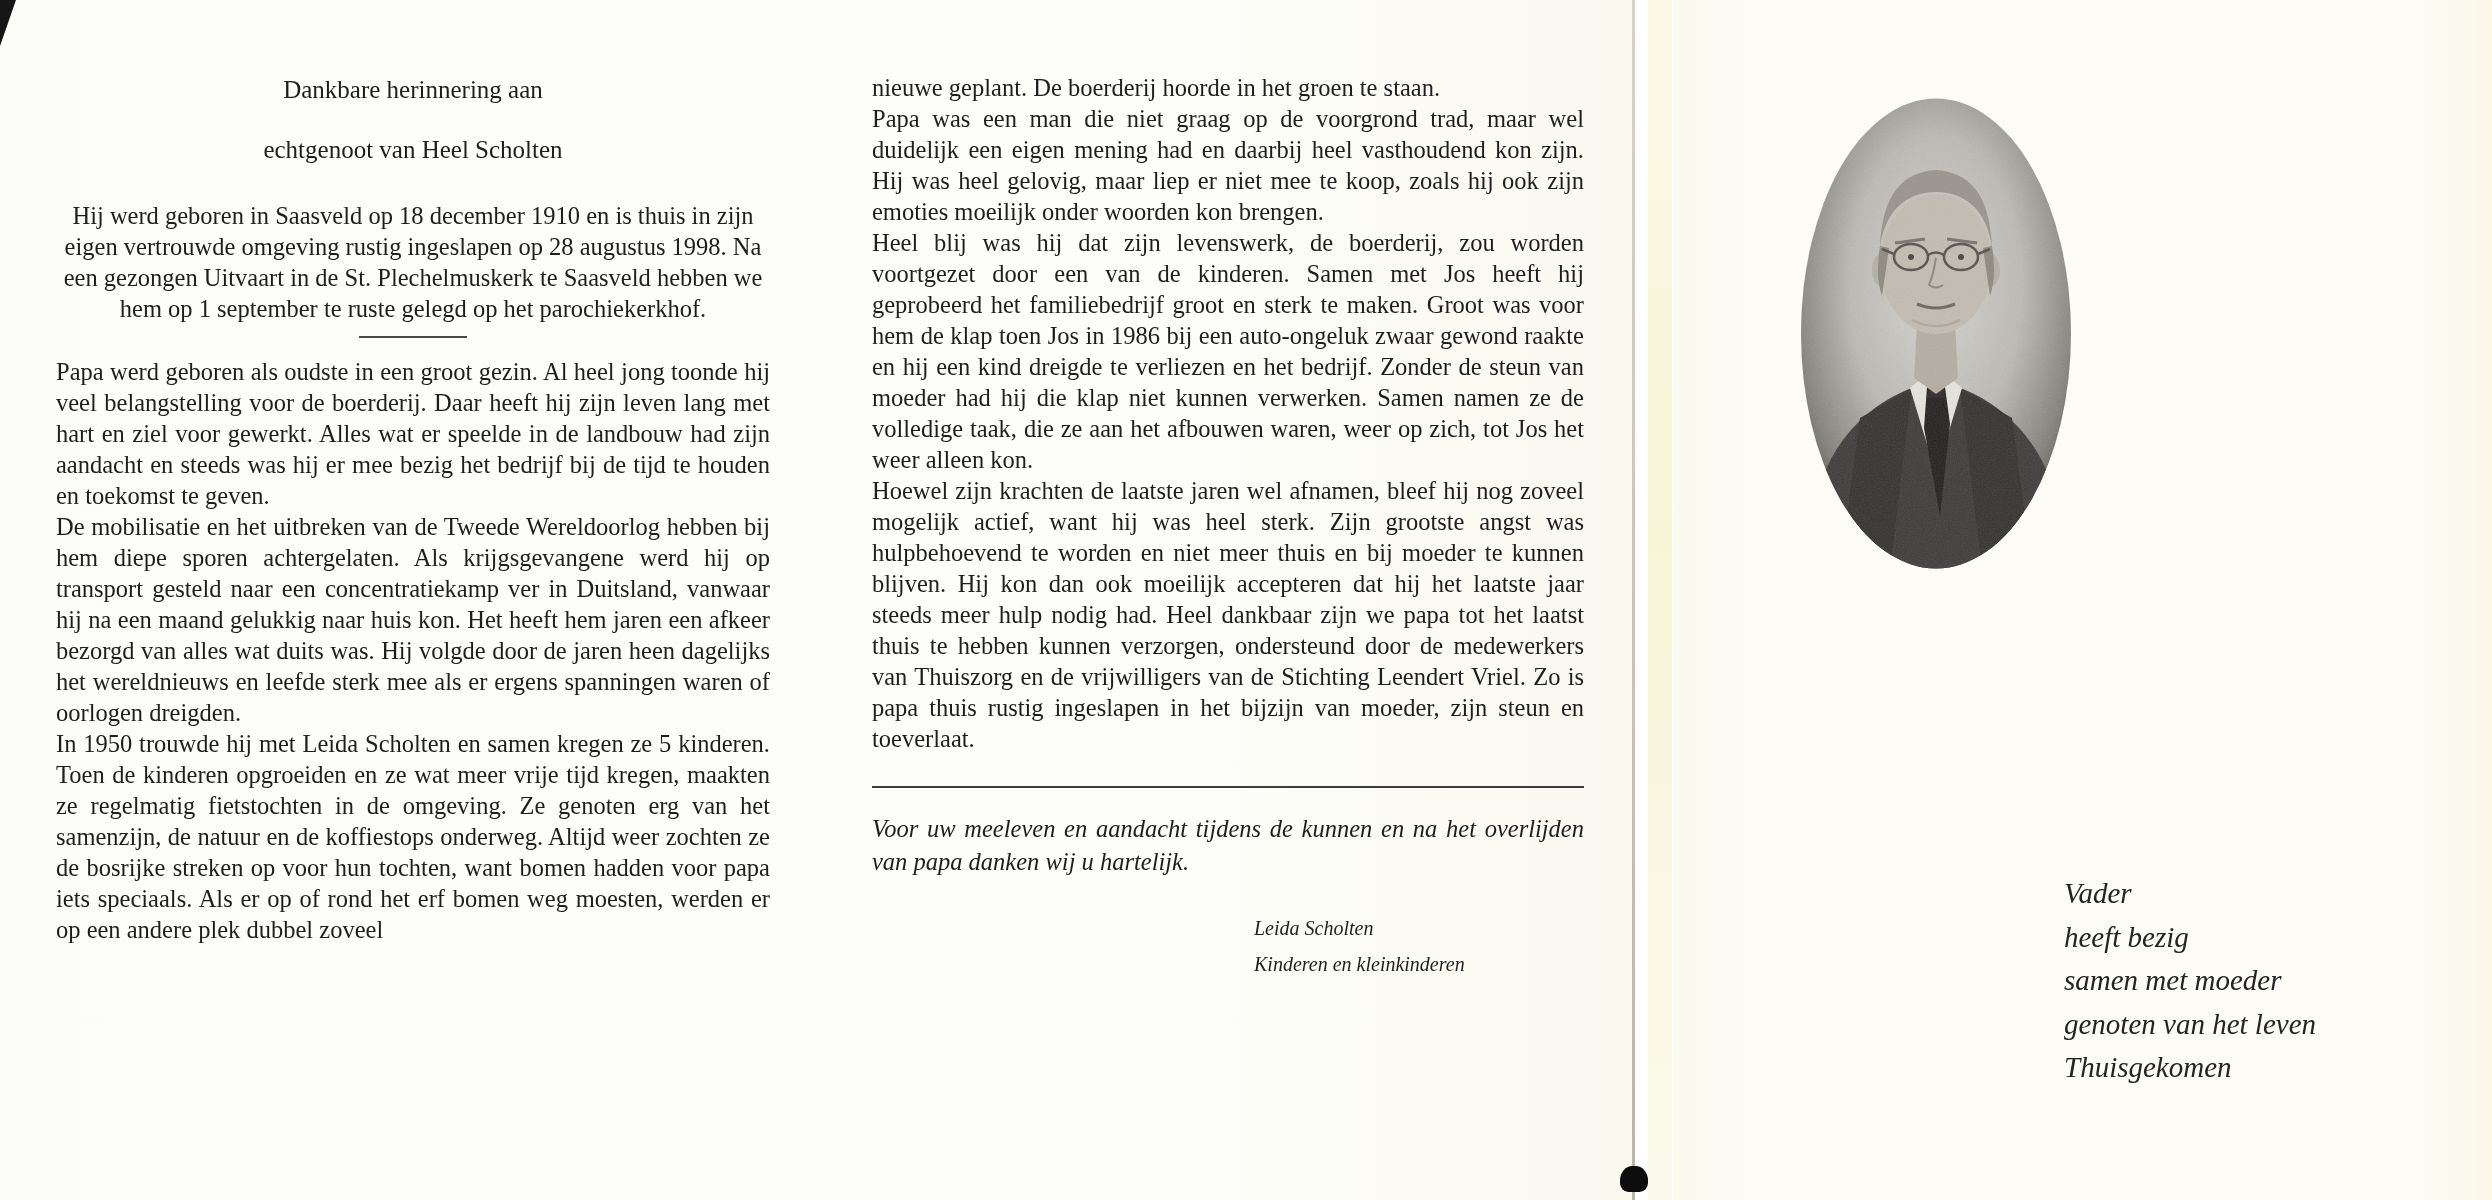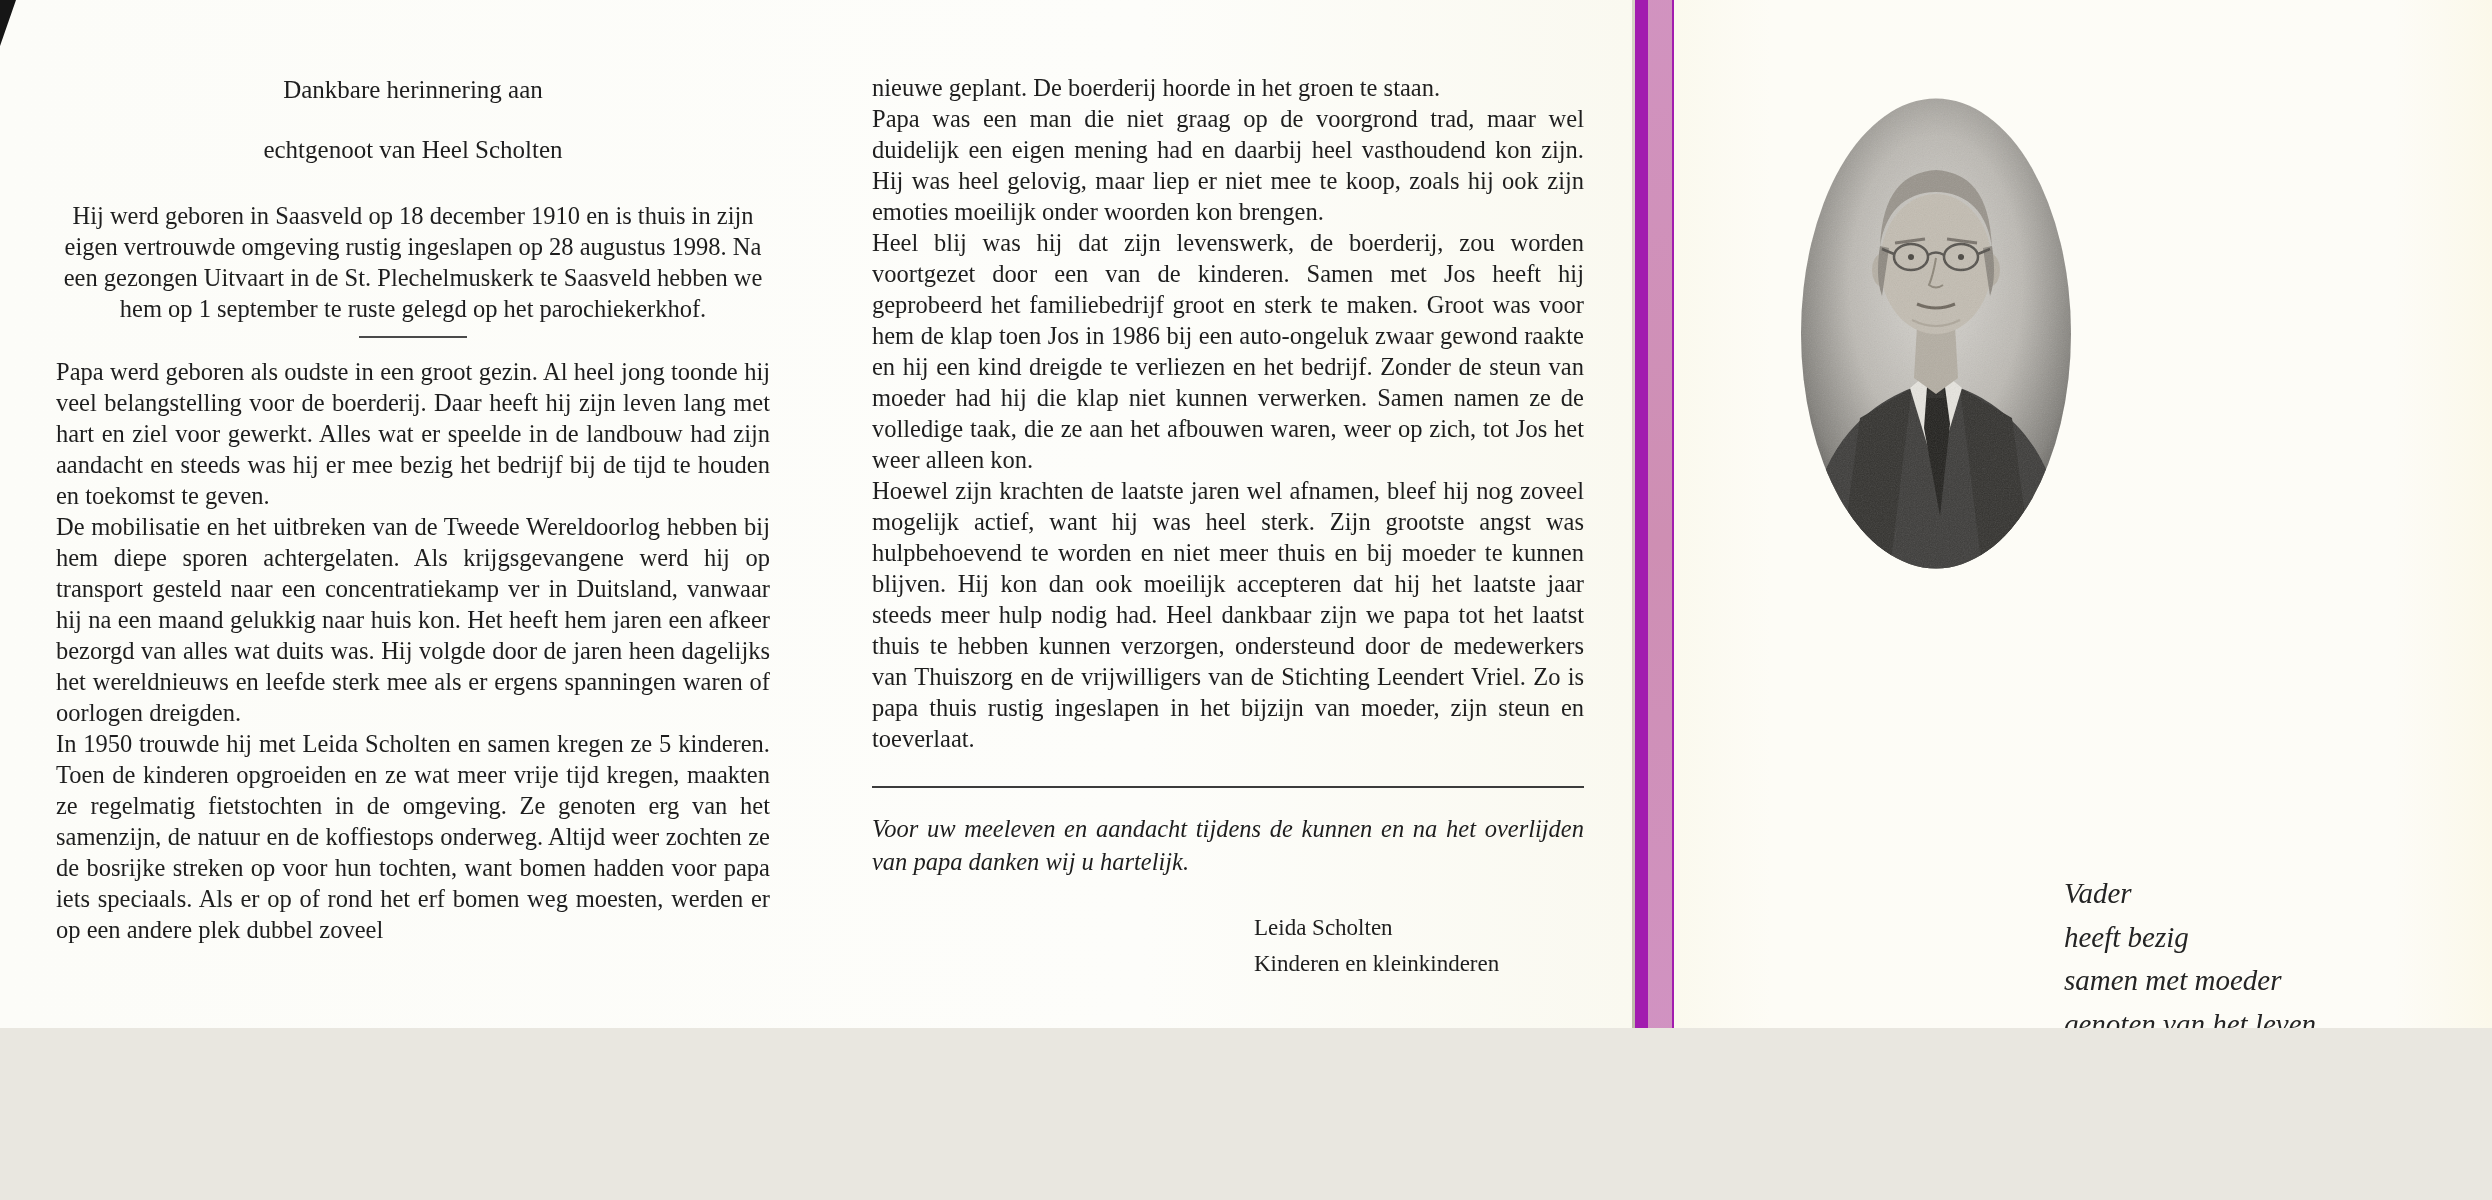--- a/index.html
+++ b/index.html
@@ -5,22 +5,22 @@
   html, body { margin: 0; padding: 0; }
   body {
     width: 2492px; height: 1200px;
     background: #e9e7e0;
     font-family: "Liberation Serif", serif;
     color: #1e1e1e;
     -webkit-font-smoothing: antialiased;
   }
   .scan {
     position: relative;
-    width: 2492px; height: 1028px;
-    background: #a21caf;
+    width: 2492px; height: 1200px;
+    background: #ffffff;
     overflow: hidden;
   }
   
   .left-page {
     position: absolute; left: 0; top: 0;
     width: 1632px; height: 1200px;
     background: linear-gradient(90deg, #fcfcf8 0%, #fdfdfa 70%, #faf9f0 100%);
   }
   .col { position: absolute; box-sizing: border-box; }
   .col1 { left: 56px;  top: 76px; width: 714px; }
@@ -48,21 +48,21 @@
     border-top: 2px solid #3c3c3c;
     margin: 32px 0 24px 0;
   }
   .thanks {
     margin: 0; font-style: italic;
     font-size: 24.5px; line-height: 33px;
     text-align: justify;
   }
   .signature {
     margin-top: 32px; margin-left: 382px;
-    font-size: 23px; line-height: 36px;
+    font-style: italic; font-size: 20px; line-height: 36px;
   }
 
   
   .fold-line {
     position: absolute; left: 1632px; top: 0;
     width: 3px; height: 1200px;
     background: linear-gradient(180deg, #d6d3c6, #c9c6b6 50%, #b9b6a5);
   }
   .fold-streak {
     position: absolute; left: 1648px; top: 0;

